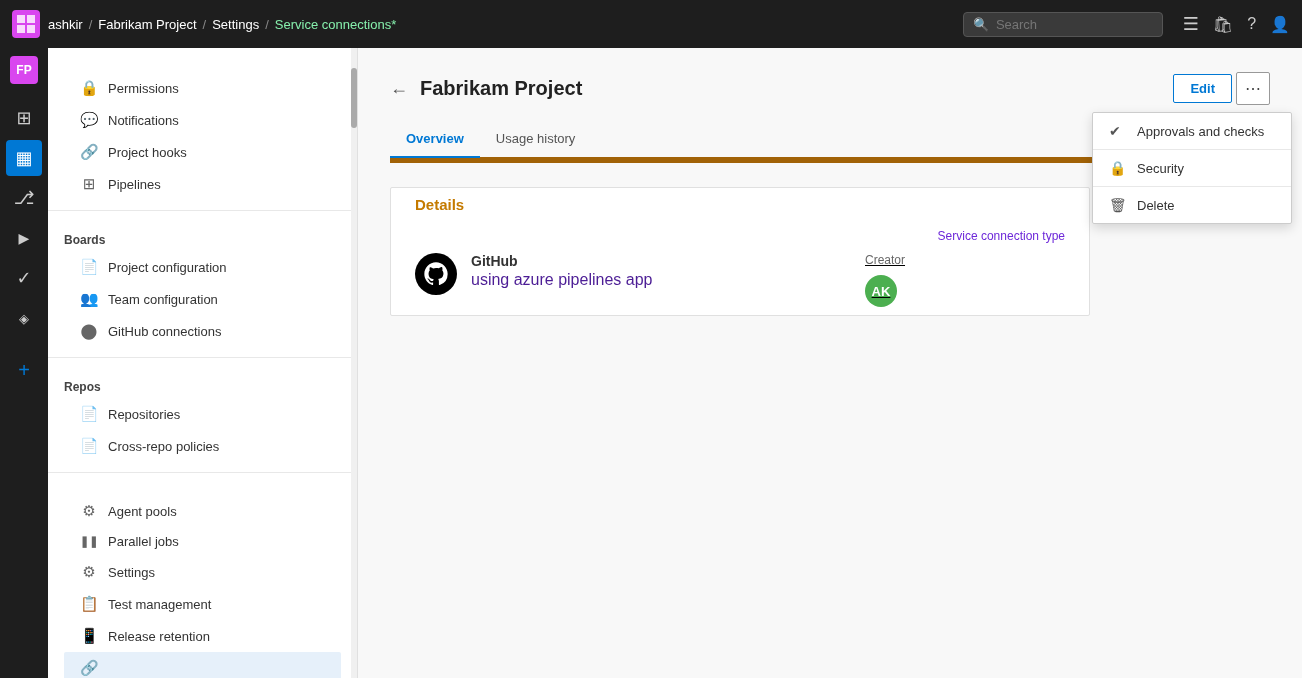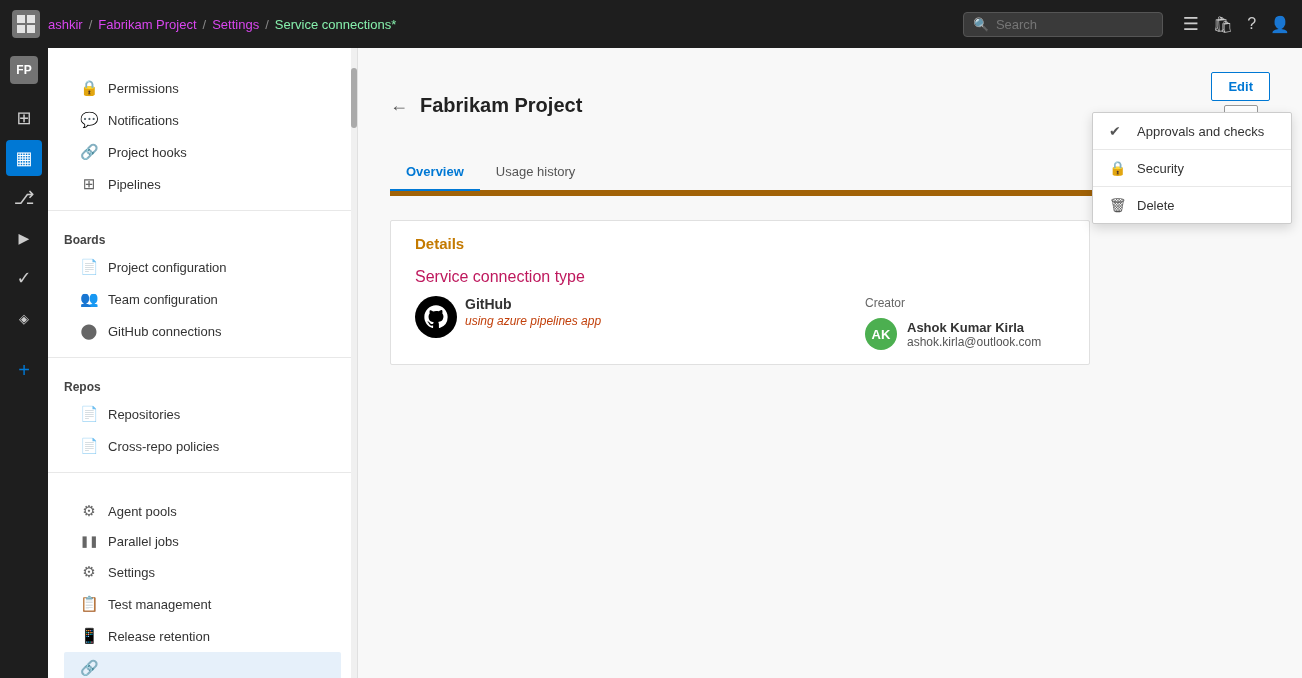--- a/index.html
+++ b/index.html
@@ -5,21 +5,21 @@
     * { box-sizing: border-box; margin: 0; padding: 0; }
     body { font-family: 'Segoe UI', sans-serif; font-size: 13px; background: #f3f3f3; display: flex; height: 678px; overflow: hidden; }
 
     
     .top-nav {
       position: fixed; top: 0; left: 0; right: 0; height: 48px;
       background: #1e1e1e; display: flex; align-items: center; z-index: 100;
       padding: 0 12px; gap: 8px;
     }
     .top-nav-breadcrumb { display: flex; align-items: center; gap: 6px; color: #ccc; font-size: 13px; }
-    .top-nav-breadcrumb span { color: #d946ef; }
+    .top-nav-breadcrumb span { color: #ffffff; }
     .top-nav-breadcrumb .sep { color: #888; }
     .top-nav-breadcrumb .active { color: #86efac; }
     .top-nav-search {
       margin-left: auto; background: #3a3a3a; border: 1px solid #555;
       border-radius: 4px; display: flex; align-items: center; padding: 4px 10px;
       gap: 6px; width: 200px;
     }
     .top-nav-search input { background: transparent; border: none; outline: none; color: #ccc; font-size: 13px; width: 100%; }
     .top-nav-icons { display: flex; align-items: center; gap: 14px; margin-left: 12px; }
     .top-nav-icons span { color: #ccc; font-size: 16px; cursor: pointer; }
@@ -29,21 +29,21 @@
       position: fixed; top: 48px; left: 0; width: 48px; height: calc(100% - 48px);
       background: #1e1e1e; display: flex; flex-direction: column; align-items: center;
       padding-top: 8px; gap: 4px; z-index: 90;
     }
     .rail-icon {
       width: 36px; height: 36px; border-radius: 4px; display: flex; align-items: center;
       justify-content: center; cursor: pointer; color: #ccc; font-size: 18px;
     }
     .rail-icon.active { background: #0078d4; color: #fff; }
     .rail-avatar {
-      width: 28px; height: 28px; border-radius: 4px; background: #737373;
+      width: 28px; height: 28px; border-radius: 4px; background: #d946ef;
       display: flex; align-items: center; justify-content: center;
       color: #fff; font-size: 12px; font-weight: bold; cursor: pointer;
     }
 
     
     .sidebar {
       position: fixed; top: 48px; left: 48px; width: 310px; height: calc(100% - 48px);
       background: #fff; border-right: 1px solid #e0e0e0; overflow-y: auto;
       padding: 8px 0;
     }
@@ -65,55 +65,55 @@
       margin-top: 48px; margin-left: 358px; flex: 1; background: #f8f8f8;
       padding: 24px 32px; position: relative;
     }
 
     .page-header {
       display: flex; align-items: center; justify-content: space-between; margin-bottom: 16px;
     }
     .page-title-row { display: flex; align-items: center; gap: 12px; }
     .back-btn { background: none; border: none; cursor: pointer; font-size: 18px; color: #555; }
     .page-title { font-size: 20px; font-weight: 600; color: #222; }
-    .page-actions { display: flex; align-items: center; gap: 4px; flex-direction: column; }
+    .page-actions { display: flex; align-items: center; gap: 4px; }
     .btn-edit {
       padding: 6px 16px; border: 1px solid #0078d4; background: #fff;
       color: #0078d4; font-size: 13px; font-weight: 600; cursor: pointer; border-radius: 2px;
     }
     .btn-more {
       padding: 6px 8px; border: 1px solid #999; background: #fff;
       color: #444; font-size: 16px; cursor: pointer; border-radius: 2px;
     }
 
     
     .tabs { display: flex; border-bottom: 6px solid #a16207; margin-bottom: 20px; }
     .tab {
       padding: 10px 16px; cursor: pointer; font-size: 13px; color: #555;
       border-bottom: 2px solid transparent; margin-bottom: -1px;
     }
     .tab.active { color: #0078d4; border-bottom-color: #0078d4; font-weight: 600; }
 
     
     .card {
       background: #fff; border: 1px solid #e0e0e0; border-radius: 2px;
-      padding: 14px 24px; max-width: 700px; margin-top: 24px;
+      padding: 8px 24px; max-width: 700px; margin-top: 24px;
     }
     .card-title { font-size: 15px; font-weight: 600; color: #c47a00; margin-bottom: 16px; }
-    .detail-label { font-size: 16px; color: #be185d; margin-bottom: 10px; }
-    .service-row { display: flex; align-items: flex-start; gap: 8px; }
+    .detail-label { font-size: 12px; color: #6d28d9; margin-bottom: 10px; text-align: right; }
+    .service-row { display: flex; align-items: flex-start; gap: 14px; }
     .service-icon-circle {
       width: 42px; height: 42px; border-radius: 50%; background: #000;
       display: flex; align-items: center; justify-content: center; flex-shrink: 0;
     }
     .service-icon-circle svg { width: 28px; height: 28px; }
     .service-info { flex: 1; }
     .service-name { font-size: 14px; font-weight: 600; color: #333; }
-    .service-sub { font-size: 12px; color: #c2410c; margin-top: 2px; font-style: italic; }
-    .creator-section { margin-left: auto; text-align: left; min-width: 200px; }
+    .service-sub { font-size: 16px; color: #4c1d95; margin-top: 2px; }
+    .creator-section { margin-left: auto; text-align: left; min-width: 200px; text-decoration: underline; }
     .creator-label { font-size: 12px; color: #666; margin-bottom: 8px; }
     .creator-row { display: flex; align-items: center; gap: 10px; }
     .creator-avatar {
       width: 32px; height: 32px; border-radius: 50%; background: #4caf50;
       display: flex; align-items: center; justify-content: center;
       color: #fff; font-size: 13px; font-weight: bold; flex-shrink: 0;
     }
     .creator-name { font-size: 13px; font-weight: 600; color: #333; }
     .creator-email { font-size: 12px; color: #555; }
 
@@ -298,24 +298,20 @@
         </svg>
       </div>
       <div class="service-info">
         <div class="service-name">GitHub</div>
         <div class="service-sub">using azure pipelines app</div>
       </div>
       <div class="creator-section">
         <div class="creator-label">Creator</div>
         <div class="creator-row">
           <div class="creator-avatar">AK</div>
-          <div>
-            <div class="creator-name">Ashok Kumar Kirla</div>
-            <div class="creator-email">ashok.kirla@outlook.com</div>
-          </div>
         </div>
       </div>
     </div>
   </div>
 </div>
 
 <div class="dropdown-menu">
   <div class="dropdown-item">
     <span class="dropdown-icon">✔</span>
     <span>Approvals and checks</span>

